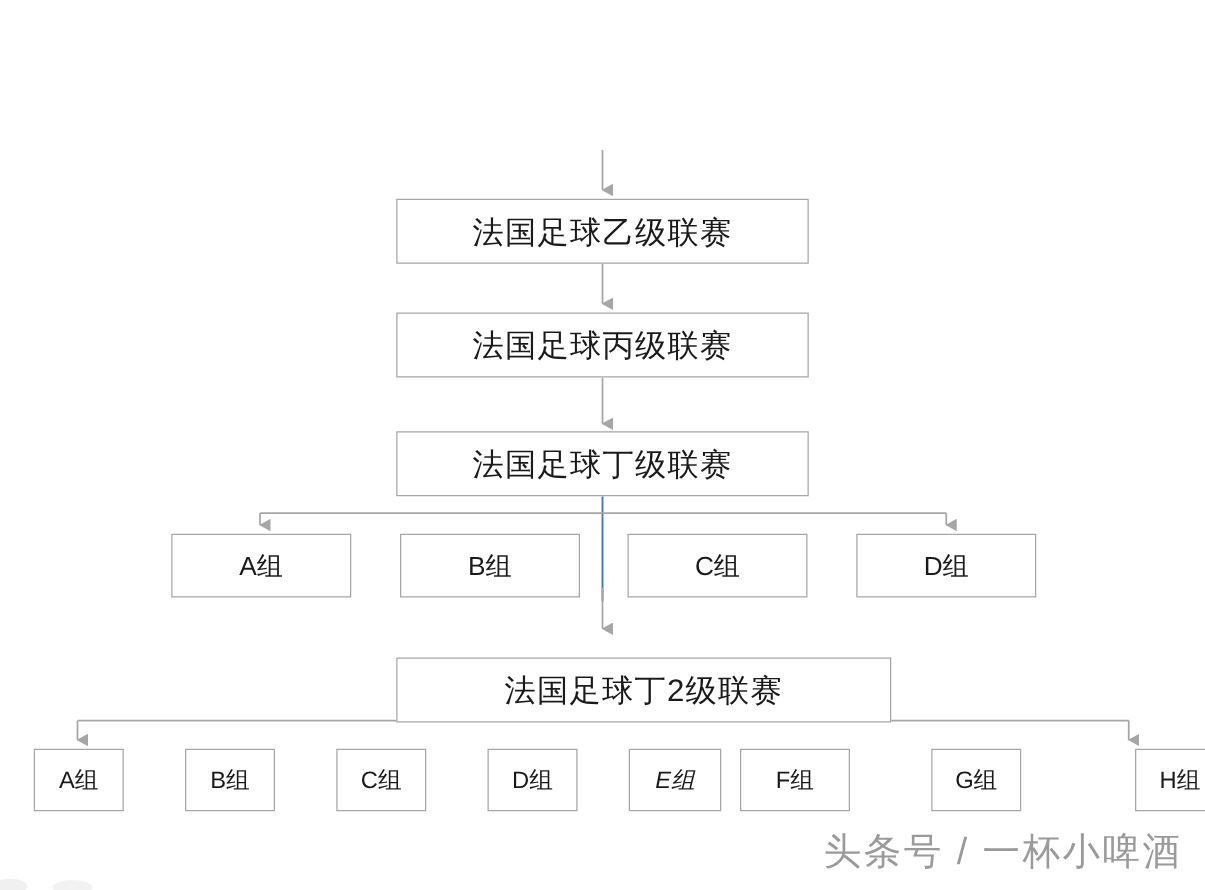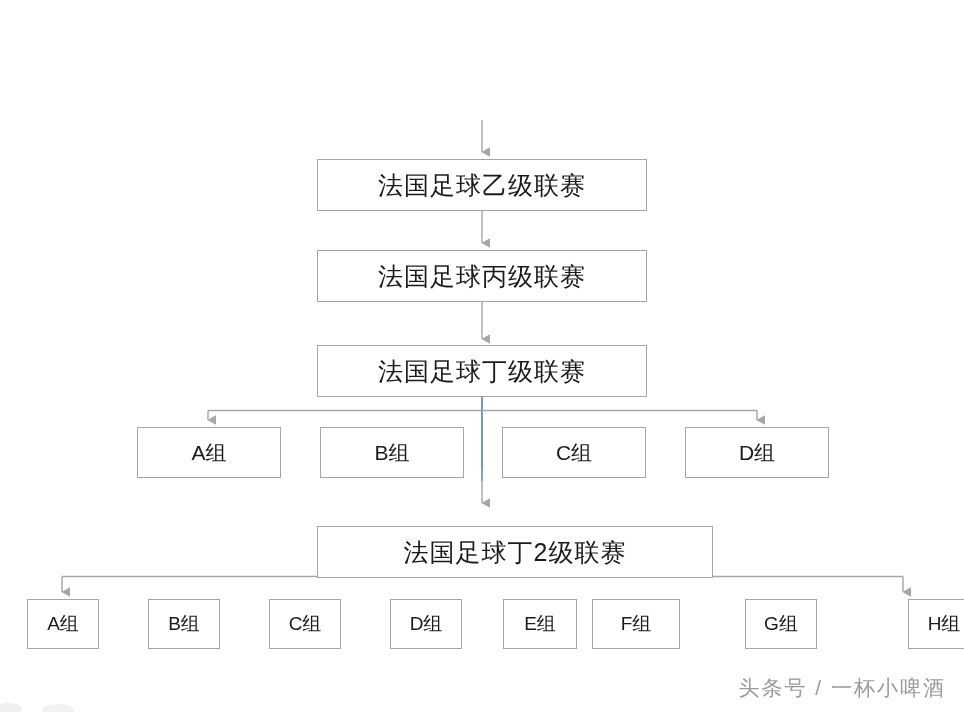--- a/index.html
+++ b/index.html
@@ -56,21 +56,21 @@
   }
   .node-group-bottom {
     font-size: 19px;
   }
 
   
   #watermark-text {
     position: absolute;
     right: 18px;
     bottom: 10px;
-    font-size: 21px;
+    font-size: 30px;
     color: #9a9a9a;
     letter-spacing: 2px;
     text-shadow: 1px 1px 0 rgba(255,255,255,0.95);
     z-index: 5;
     white-space: nowrap;
   }
   #watermark-logo {
     position: absolute;
     left: 0px;
     bottom: 0px;
@@ -146,21 +146,21 @@
   </div>
   <div class="node node-group-bottom" style="left:148px; top:599px; width:72px; height:50px;">
     <span>B组</span>
   </div>
   <div class="node node-group-bottom" style="left:269px; top:599px; width:72px; height:50px;">
     <span>C组</span>
   </div>
   <div class="node node-group-bottom" style="left:390px; top:599px; width:72px; height:50px;">
     <span>D组</span>
   </div>
-  <div class="node node-group-bottom" style="left:503px; top:599px; width:74px; height:50px;">
+  <div class="node node-group-bottom" style="left:503px; top:599px; width:74px; height:50px;font-style:italic;">
     <span>E组</span>
   </div>
   <div class="node node-group-bottom" style="left:592px; top:599px; width:88px; height:50px;">
     <span>F组</span>
   </div>
   <div class="node node-group-bottom" style="left:745px; top:599px; width:72px; height:50px;text-align:center;">
     <span>G组</span>
   </div>
   <div class="node node-group-bottom" style="left:866px; top:599px; width:72px; height:50px;margin-left:42px;">
     <span>H组</span>

